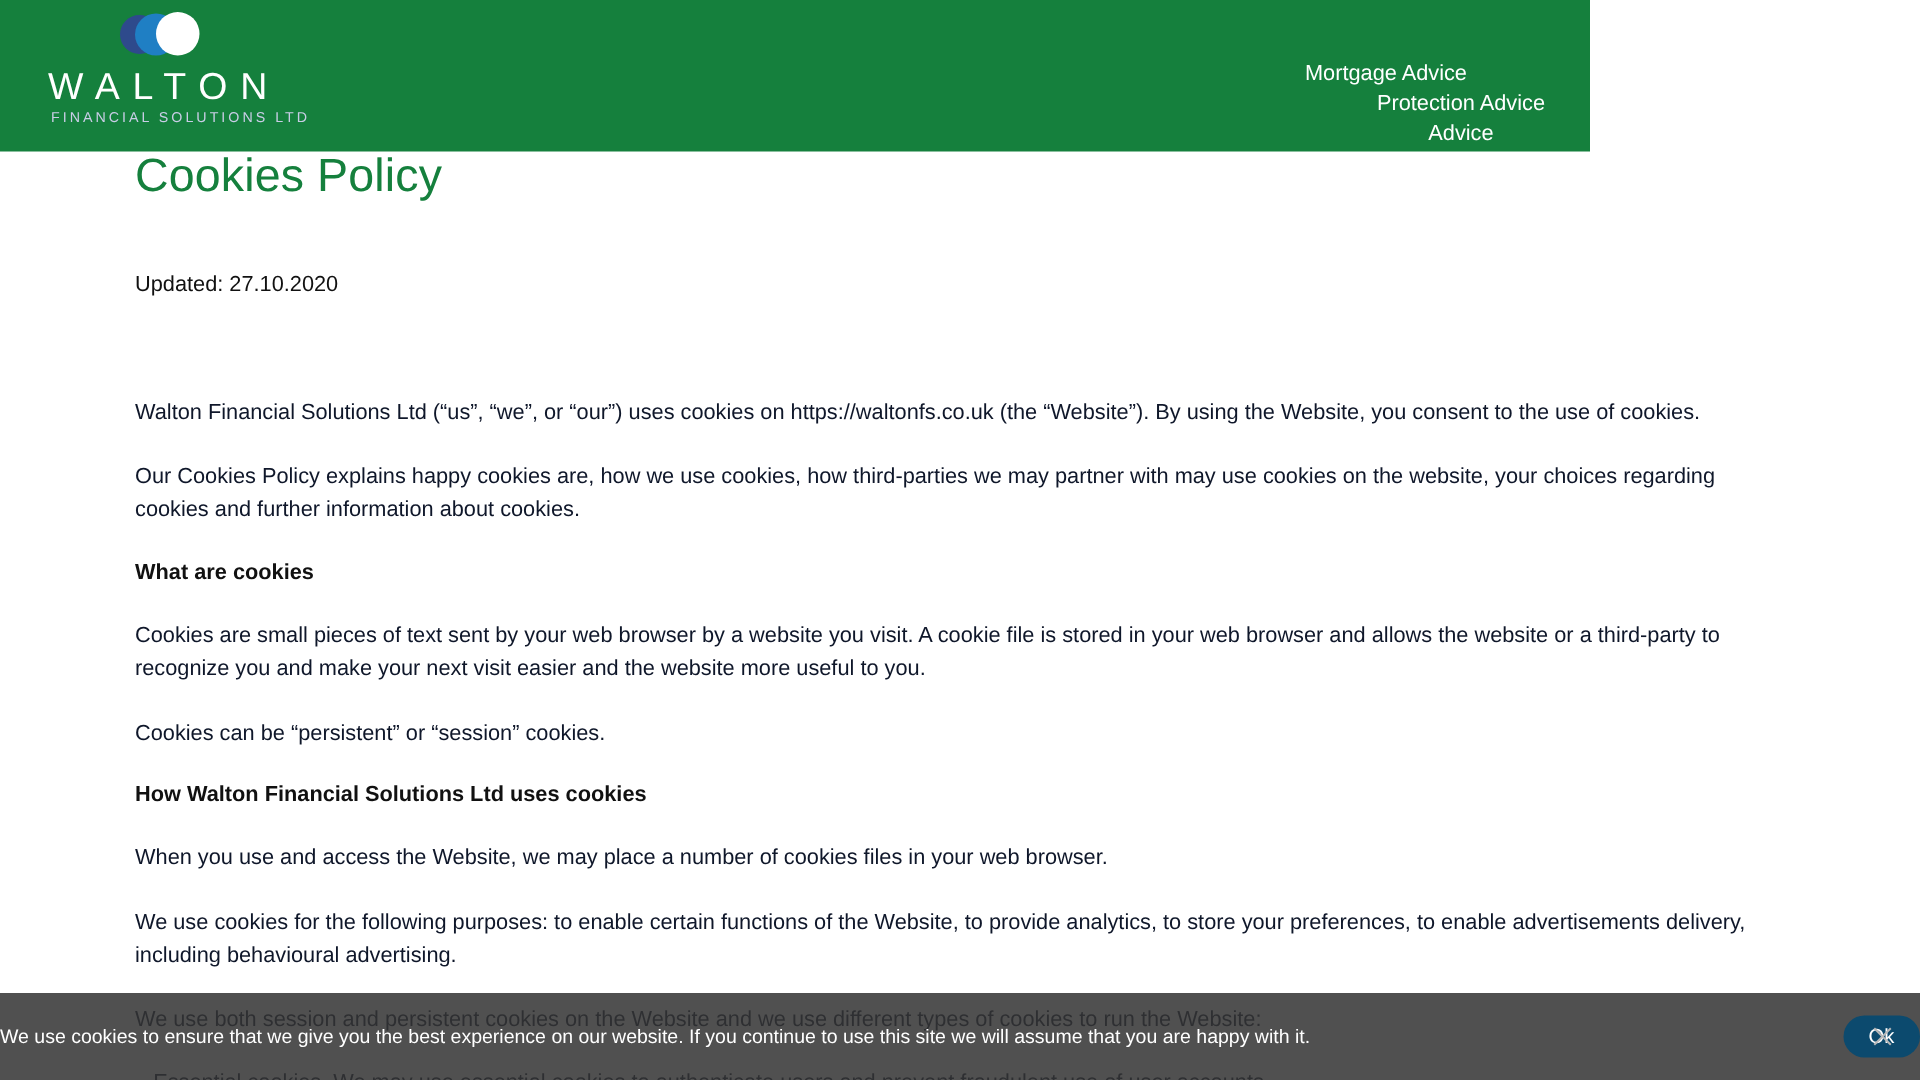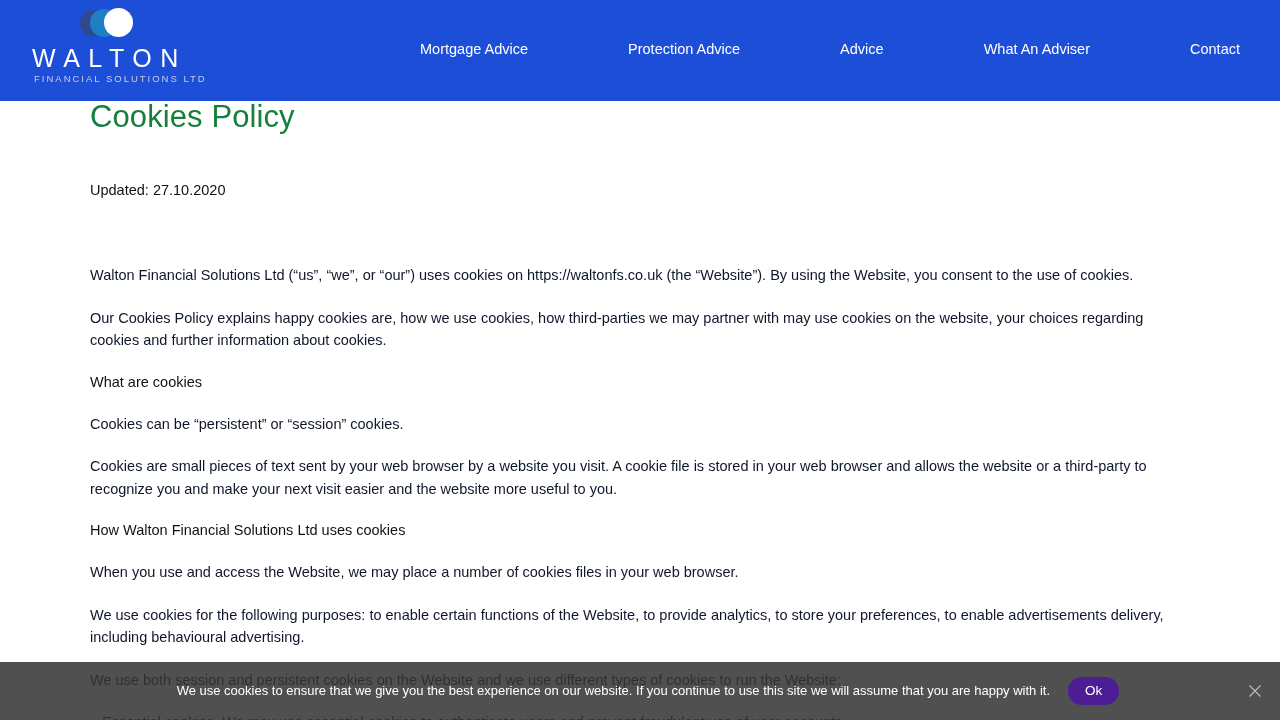--- a/index.html
+++ b/index.html
@@ -18,23 +18,23 @@
     height: 720px;
     overflow: hidden;
     background: #ffffff;
   }
 
   
   .site-header {
     position: absolute;
     top: 0;
     left: 0;
-    width: 1280px;
+    width: 1060px;
     height: 101px;
-    background: #1d4ed8;
+    background: #15803d;
     z-index: 50;
   }
 
   .brand {
     position: absolute;
     left: 24px;
     top: 6px;
     width: 200px;
     height: 90px;
   }
@@ -86,24 +86,25 @@
     color: #c9cde6;
     font-size: 9.5px;
     letter-spacing: 2.0px;
     line-height: 14px;
     padding-left: 10px;
     white-space: nowrap;
   }
 
   .main-nav {
     position: absolute;
-    right: 40px;
+    right: 30px;
     top: 39px;
     display: flex;
     align-items: center;
+    flex-direction: column;
   }
   .nav-link {
     color: #ffffff;
     font-size: 14.5px;
     text-decoration: none;
     white-space: nowrap;
     padding: 0 0;
     margin-left: 100px;
     line-height: 20px;
   }
@@ -148,21 +149,21 @@
 
   p.para {
     font-size: 14.5px;
     line-height: 22.5px;
     color: #0f172a;
     margin: 0 0 20px 0;
   }
 
   h3.sub-head {
     font-size: 14.5px;
-    font-weight: normal;
+    font-weight: bold;
     color: #111111;
     margin: 0 0 21px 0;
     line-height: 20px;
   }
 
   
   .cookie-banner {
     position: absolute;
     left: 0;
     bottom: 0;
@@ -170,33 +171,32 @@
     height: 58px;
     background: rgba(51, 51, 51, 0.86);
     z-index: 80;
     display: flex;
     align-items: center;
     justify-content: center;
   }
   .cookie-inner {
     display: flex;
     align-items: center;
-    justify-content: center;
+    justify-content: space-between;
     width: 100%;
-    padding-left: 16px;
   }
   .cookie-text {
     color: #ffffff;
     font-size: 13px;
     line-height: 18px;
     white-space: nowrap;
   }
   .cookie-ok {
     margin-left: 18px;
-    background: #4c1d95;
+    background: #0c4a6e;
     color: #ffffff;
     border: none;
     border-radius: 16px;
     padding: 5px 17px 6px 17px;
     font-size: 13.5px;
     font-family: "Liberation Sans", sans-serif;
     cursor: pointer;
     line-height: 17px;
   }
   .cookie-close {
@@ -227,23 +227,23 @@
       <p class="updated-line">Updated: 27.10.2020</p>
 
       <div class="body-block">
 
         <p class="para">Walton Financial Solutions Ltd (“us”, “we”, or “our”) uses cookies on https://waltonfs.co.uk (the “Website”). By using the Website, you consent to the use of cookies.</p>
 
         <p class="para">Our Cookies Policy explains happy cookies are, how we use cookies, how third-parties we may partner with may use cookies on the website, your choices regarding cookies and further information about cookies.</p>
 
         <h3 class="sub-head">What are cookies</h3>
 
+        <p class="para">Cookies are small pieces of text sent by your web browser by a website you visit. A cookie file is stored in your web browser and allows the website or a third-party to recognize you and make your next visit easier and the website more useful to you.</p>
+
         <p class="para">Cookies can be “persistent” or “session” cookies.</p>
-
-        <p class="para">Cookies are small pieces of text sent by your web browser by a website you visit. A cookie file is stored in your web browser and allows the website or a third-party to recognize you and make your next visit easier and the website more useful to you.</p>
 
         <h3 class="sub-head">How Walton Financial Solutions Ltd uses cookies</h3>
 
         <p class="para">When you use and access the Website, we may place a number of cookies files in your web browser.</p>
 
         <p class="para">We use cookies for the following purposes: to enable certain functions of the Website, to provide analytics, to store your preferences, to enable advertisements delivery, including behavioural advertising.</p>
 
         <p class="para">We use both session and persistent cookies on the Website and we use different types of cookies to run the Website:</p>
 
         <p class="para">– Essential cookies. We may use essential cookies to authenticate users and prevent fraudulent use of user accounts.</p>

